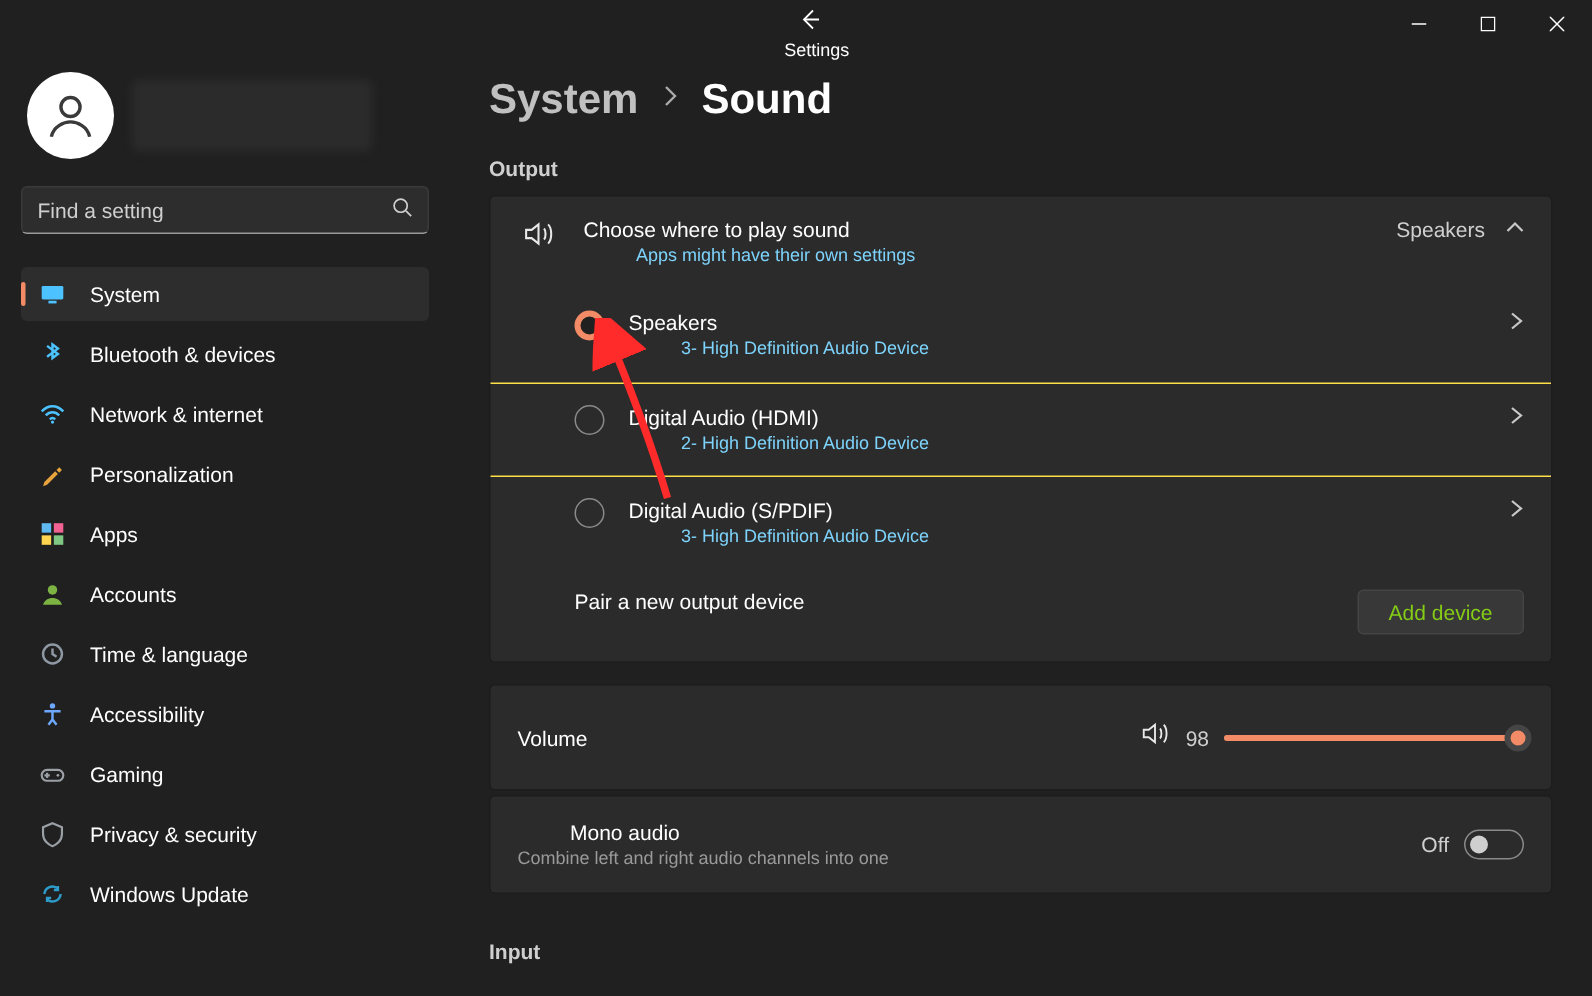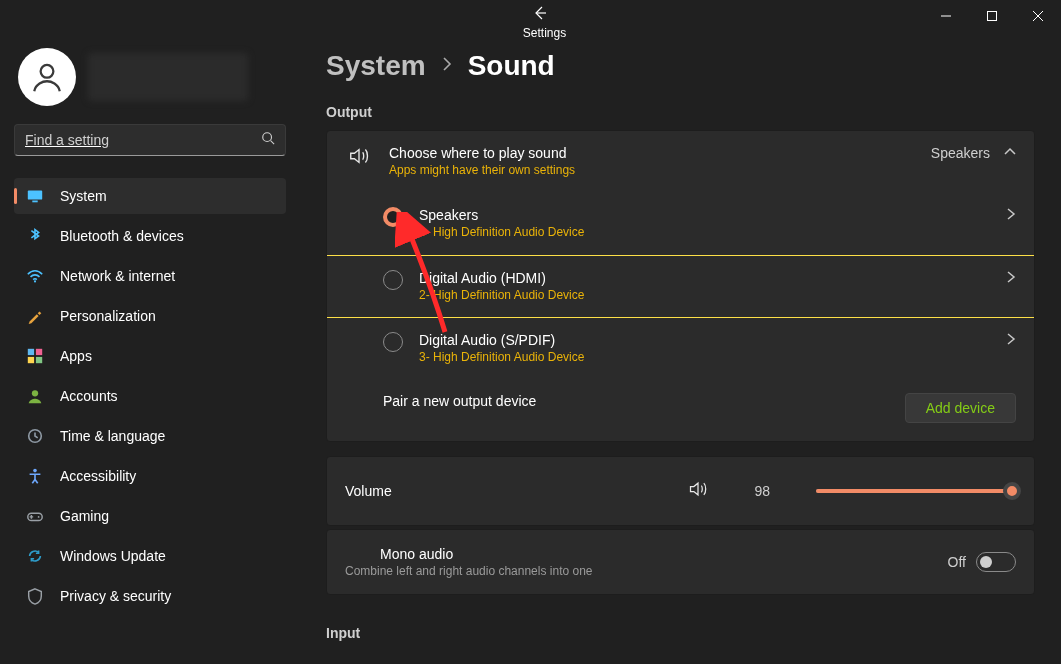--- a/index.html
+++ b/index.html
@@ -71,21 +71,21 @@
     background: #2d2d2d;
     border: 1px solid #3a3a3a;
     border-bottom: 1px solid #9a9a9a;
     border-radius: 4px;
     display: flex; align-items: center;
     padding: 0 10px;
     margin-bottom: 22px;
   }
   .search-box input {
     flex: 1; background: transparent; border: 0; outline: 0;
-    color: #fff; font-size: 14px; text-decoration: underline;
+    color: #fff; font-size: 14px;
   }
   .search-box input::placeholder { color: #cfcfcf; }
   .nav-list { list-style: none; }
   .nav-item {
     height: 36px;
     border-radius: 4px;
     display: flex; align-items: center;
     padding-left: 12px;
     font-size: 14px;
     color: #fff;
@@ -137,42 +137,41 @@
     min-height: 62px;
   }
   .card-row + .card-row { border-top: 1px solid #fde047; }
   .row-icon {
     width: 28px; margin-right: 16px;
     display: flex; align-items: center; justify-content: center;
     color: #e8e8e8;
   }
   .row-text { flex: 1; }
   .row-title { font-size: 14px; color: #fff; }
-  .row-sub { font-size: 12px; color: #eab308; margin-top: 2px; }
+  .row-sub { font-size: 12px; color: #7dd3fc; margin-top: 2px; margin-left: 35px; }
   .row-right { display: flex; align-items: center; gap: 14px; color: #cfcfcf; font-size: 14px; }
   .chev-icon { color: #c8c8c8; }
   .option-list .card-row { padding-left: 56px; }
   .radio {
     width: 20px; height: 20px; border-radius: 50%;
     border: 1px solid #8a8a8a;
     margin-right: 16px;
     flex-shrink: 0;
     position: relative;
   }
   .radio.selected { border: 4px solid #f28b66; background: #202020; }
   .add-btn {
     background: #383838; border: 1px solid #444;
     color: #84cc16; font-size: 14px;
     padding: 6px 20px; border-radius: 4px;
     cursor: pointer;
   }
   .volume-row {
     display: flex; align-items: center;
     padding: 22px 18px;
-    gap: 36px;
   }
   .vol-label { font-size: 14px; flex: 1; }
   .vol-icon { margin-right: 10px; color: #e8e8e8; }
   .vol-val { font-size: 14px; color: #cfcfcf; margin-right: 10px; }
   .slider {
     width: 200px; height: 4px;
     background: #6a6a6a; border-radius: 2px;
     position: relative;
   }
   .slider-fill {
@@ -334,33 +333,33 @@
               <rect x="2" y="7" width="16" height="8" rx="4" stroke="#9aa0a6" stroke-width="1.6" fill="none"></rect>
               <circle cx="14" cy="11" r="1" fill="#9aa0a6"></circle>
               <path d="M6 9v4M4 11h4" stroke="#9aa0a6" stroke-width="1.6"></path>
             </svg>
           </span>
           <span>Gaming</span>
         </li>
         <li class="nav-item">
           <span class="nav-icon">
             <svg width="20" height="20" viewBox="0 0 20 20">
+              <path d="M10 2l7 3v5c0 5-4 8-7 9-3-1-7-4-7-9V5l7-3z" stroke="#9aa0a6" stroke-width="1.6" fill="none"></path>
+            </svg>
+          </span>
+          <span>Privacy &amp; security</span>
+        </li>
+        <li class="nav-item">
+          <span class="nav-icon">
+            <svg width="20" height="20" viewBox="0 0 20 20">
               <path d="M4 10a6 6 0 0 1 10-4M16 10a6 6 0 0 1-10 4" stroke="#2e9cca" stroke-width="1.8" fill="none"></path>
               <path d="M14 4v3h-3M6 16v-3h3" stroke="#2e9cca" stroke-width="1.8" fill="none"></path>
             </svg>
           </span>
           <span>Windows Update</span>
-        </li>
-        <li class="nav-item">
-          <span class="nav-icon">
-            <svg width="20" height="20" viewBox="0 0 20 20">
-              <path d="M10 2l7 3v5c0 5-4 8-7 9-3-1-7-4-7-9V5l7-3z" stroke="#9aa0a6" stroke-width="1.6" fill="none"></path>
-            </svg>
-          </span>
-          <span>Privacy &amp; security</span>
         </li>
       </ul>
   </div>
 
   <div class="main">
     <div class="breadcrumb">
       <span class="crumb parent">System</span>
       <span class="chev">
         <svg width="10" height="14" viewBox="0 0 10 14">
             <path d="M2 1 L8 7 L2 13" stroke="#aaa" stroke-width="1.6" fill="none"></path>

